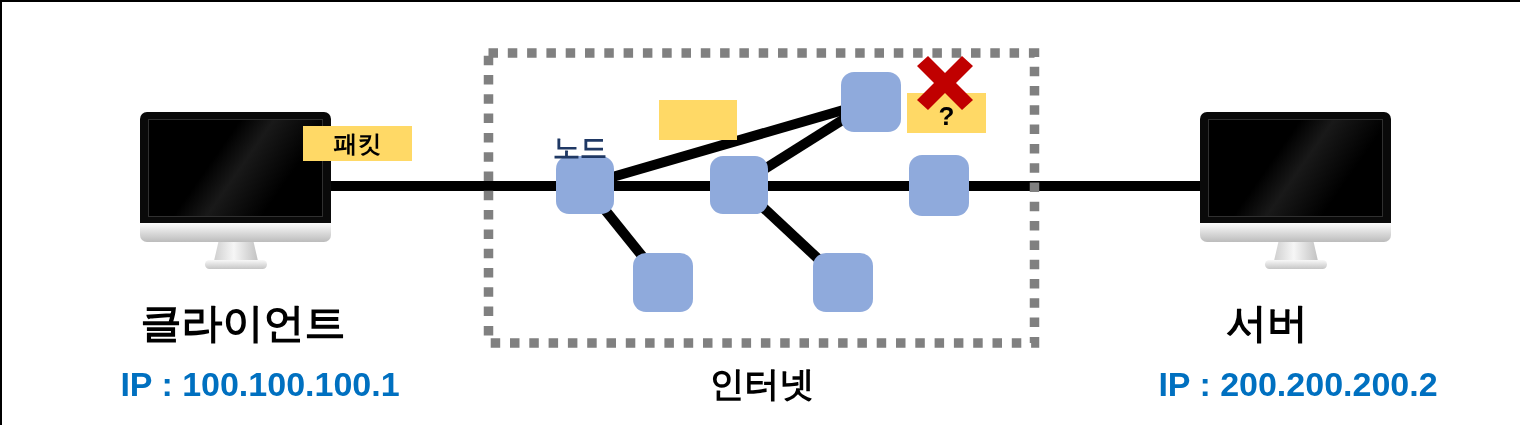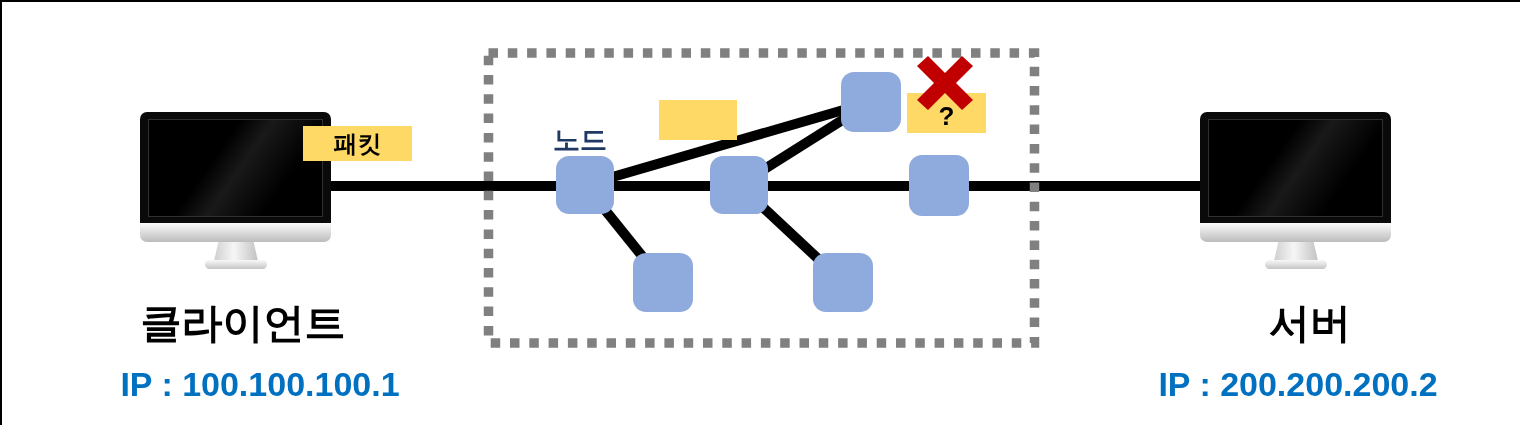--- a/index.html
+++ b/index.html
@@ -62,21 +62,21 @@
           clip-path:polygon(10% 0,90% 0,100% 100%,0 100%);}
   .m-base{position:absolute;left:65px;top:148px;width:62px;height:9px;
           border-radius:5px;background:linear-gradient(#f8f8f8,#c6c6c6);}
 
   
   .big-label{font-size:41px;font-weight:bold;color:#000;white-space:nowrap;
              transform:translateX(-50%);}
   .ip-label{font-size:34px;font-weight:bold;color:var(--ip-blue,#0070C0);
             white-space:nowrap;transform:translateX(-50%);}
   .node-label{font-size:27px;font-weight:bold;color:var(--label-navy,#1F3864);
-              white-space:nowrap;transform:translateX(-50%);}
+              white-space:nowrap;transform:translateX(-50%);margin-top:8px;}
 </style>
 </head>
 <body>
 
 <div id="canvas">
 
   <div class="abs frame-top"></div>
   <div class="abs frame-left"></div>
 
   <svg id="net-svg" class="abs" viewBox="0 0 1520 439">
@@ -121,17 +121,18 @@
     <div class="m-neck"></div>
     <div class="m-base"></div>
   </div>
 
   <div class="abs ybox packet-tag">
     <span>패킷</span>
   </div>
 
   <div class="abs node-label" style="left:580px;top:122px;">노드</div>
   <div class="abs big-label" style="left:243px;top:296px;">클라이언트</div>
-  <div class="abs big-label" style="left:1310px;top:296px;">서버</div>
+  <div class="abs big-label" style="left:762px;top:361px;font-size:35px;">인터넷</div>
+  <div class="abs big-label" style="left:1267px;top:296px;">서버</div>
   <div class="abs ip-label" style="left:260px;top:365px;">IP : 100.100.100.1</div>
   <div class="abs ip-label" style="left:1298px;top:365px;">IP : 200.200.200.2</div>
 
 </div>
 
 </body></html>

